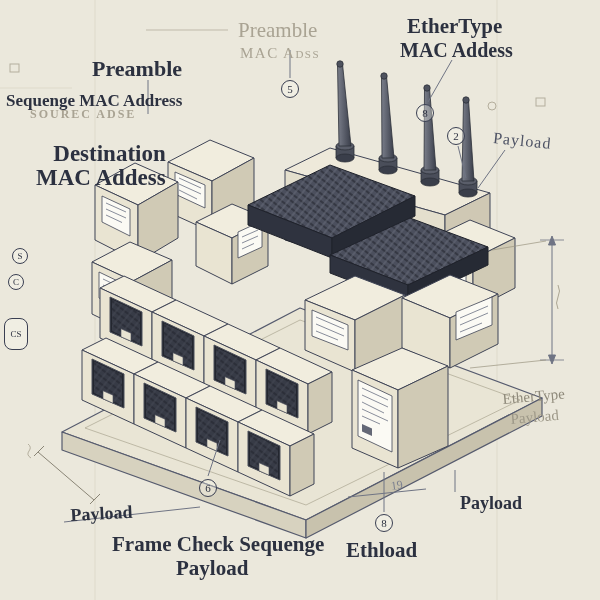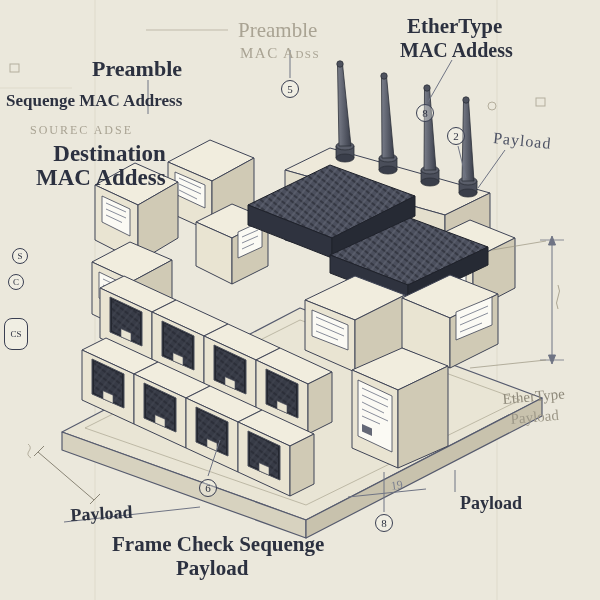--- a/index.html
+++ b/index.html
@@ -219,38 +219,39 @@
 
   <div class="lbl faint" style="left:238px;top:20px;font-size:21px;">Preamble</div>
   <div class="lbl faint caps" style="left:240px;top:46px;font-size:15px;letter-spacing:1.5px;">MAC Adss</div>
 
   <div class="lbl sb" style="left:407px;top:16px;font-size:21px;">EtherType</div>
   <div class="lbl sb" style="left:400px;top:40px;font-size:20px;">MAC Addess</div>
 
   <div class="lbl b" style="left:92px;top:58px;font-size:22px;">Preamble</div>
 
   <div class="lbl sb" style="left:6px;top:92px;font-size:17px;">Sequenge MAC Address</div>
-  <div class="lbl faint caps" style="left:30px;top:124px;font-size:12px;letter-spacing:2px;">SOUREC ADSE</div>
+  <div class="lbl faint caps" style="left:30px;top:108px;font-size:12px;letter-spacing:2px;font-weight:bold;">SOUREC ADSE</div>
 
   <div class="lbl" style="left:40px;top:142px;">
     <div class="b" style="font-size:23px;text-align:right;">Destination</div>
     <div class="b" style="font-size:23px;margin-left:-4px;">MAC Addess</div>
   </div>
 
   <div class="lbl" style="left:494px;top:130px;font-size:16px;letter-spacing:1px;color:#4e5365;transform:rotate(6deg);">Payload</div>
 
   <div class="lbl pencil" style="left:502px;top:392px;font-size:15px;transform:rotate(-5deg);">EtherType</div>
   <div class="lbl" style="left:510px;top:412px;font-size:15px;color:#9d9888;transform:rotate(-5deg);">Payload</div>
 
   <div class="lbl sb" style="left:460px;top:494px;font-size:18px;">Payload</div>
   <div class="lbl" style="left:390px;top:480px;font-size:12px;color:#7c8090;transform:rotate(-8deg);">19</div>
 
   <div class="lbl sb" style="left:70px;top:506px;font-size:18px;transform:rotate(-3deg);">Payload</div>
   <div class="lbl b" style="left:112px;top:534px;font-size:21px;">Frame Check Sequenge</div>
   <div class="lbl b" style="left:176px;top:558px;font-size:21px;">Payload</div>
+  <div class="lbl sb" style="left:346px;top:540px;font-size:21px;">Ethload</div>
 
   <div class="circ" style="left:281px;top:80px;">5</div>
   <div class="circ" style="left:416px;top:104px;">8</div>
   <div class="circ" style="left:447px;top:127px;">2</div>
   <div class="circ" style="left:199px;top:479px;">6</div>
   <div class="circ" style="left:375px;top:514px;">8</div>
 
   <div class="circ small" style="left:12px;top:248px;">S</div>
   <div class="circ small" style="left:8px;top:274px;">C</div>
   <div class="circ wide" style="left:4px;top:318px;">CS</div>

